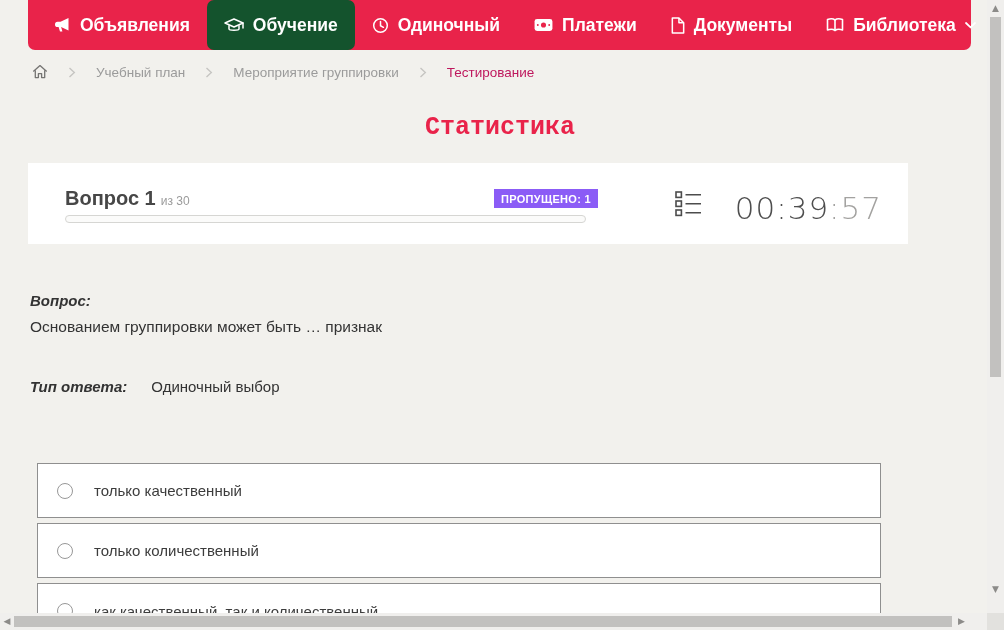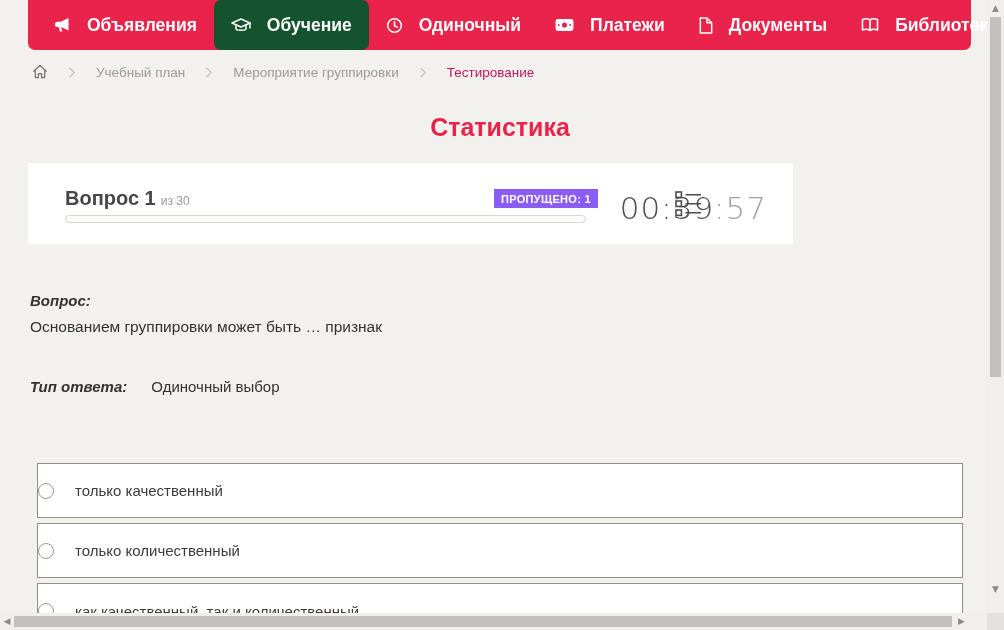--- a/index.html
+++ b/index.html
@@ -11,46 +11,46 @@
   }
 
   
   .navbar {
     position:absolute; left:28px; top:0; width:943px; height:50px;
     background:#e9234a; border-radius:0 0 7px 7px;
     display:flex; align-items:stretch; justify-content:space-between;
     padding:0 8px;
   }
   .nav-item {
-    display:flex; align-items:center; gap:16px;
+    display:flex; align-items:center; gap:9px;
     color:#fff; font-weight:bold; font-size:17.5px;
     padding:0 17px; border-radius:7px; cursor:pointer; white-space:nowrap;
   }
   .nav-item.active { background:#14532d; }
   .nav-item svg { display:block; }
 
   
   .breadcrumb {
     position:absolute; left:32px; top:62px; height:20px;
     display:flex; align-items:center; gap:20px;
     font-size:13.5px; color:#9b9b9b;
   }
   .breadcrumb .crumb { cursor:pointer; }
   .breadcrumb .current { color:#be185d; }
   .breadcrumb svg { display:block; }
 
   
   .page-title {
     position:absolute; left:0; top:113px; width:1000px;
-    text-align:center; color:#e9234a; font-size:25px; font-weight:bold;
+    text-align:center; color:#e9234a; font-size:25px; font-weight:bold;font-family:Liberation Mono, monospace;
   }
 
   
   .q-panel {
-    position:absolute; left:28px; top:163px; width:765px; height:81px;
+    position:absolute; left:28px; top:163px; width:880px; height:81px;
     background:#ffffff;
   }
   .q-num {
     position:absolute; left:37px; top:24px;
     font-size:20px; color:#474747; white-space:nowrap;
   }
   .q-total { font-size:12px; color:#9b9b9b; font-weight:normal; margin-left:5px; }
   .skip-badge {
     position:absolute; left:466px; top:26px;
     background:#8b5cf6; color:#fff; font-size:11px; font-weight:bold;
@@ -77,23 +77,23 @@
   }
   .q-text {
     position:absolute; left:30px; top:318px;
     font-size:15.5px; color:#333;
   }
   .answer-type { position:absolute; left:30px; top:378px; font-size:15px; color:#333; }
   .answer-type .at-label { font-weight:bold; font-style:italic; margin-right:24px; }
 
   
   .option {
-    position:absolute; left:37px; width:926px; height:55px;
+    position:absolute; left:37px; width:844px; height:55px;
     background:#fff; border:1px solid #8f8f8f;
-    display:flex; align-items:center; gap:21px;
+    display:flex; align-items:center; padding-left:19px; gap:21px;
     cursor:pointer;
   }
   .opt-1 { top:463px; }
   .opt-2 { top:523px; }
   .opt-3 { top:583px; height:56px; }
   .radio {
     width:16px; height:16px; border:1px solid #989898; border-radius:50%;
     background:#fff; flex-shrink:0;
   }
   .option-label { font-size:15px; color:#3c3c3c; }

